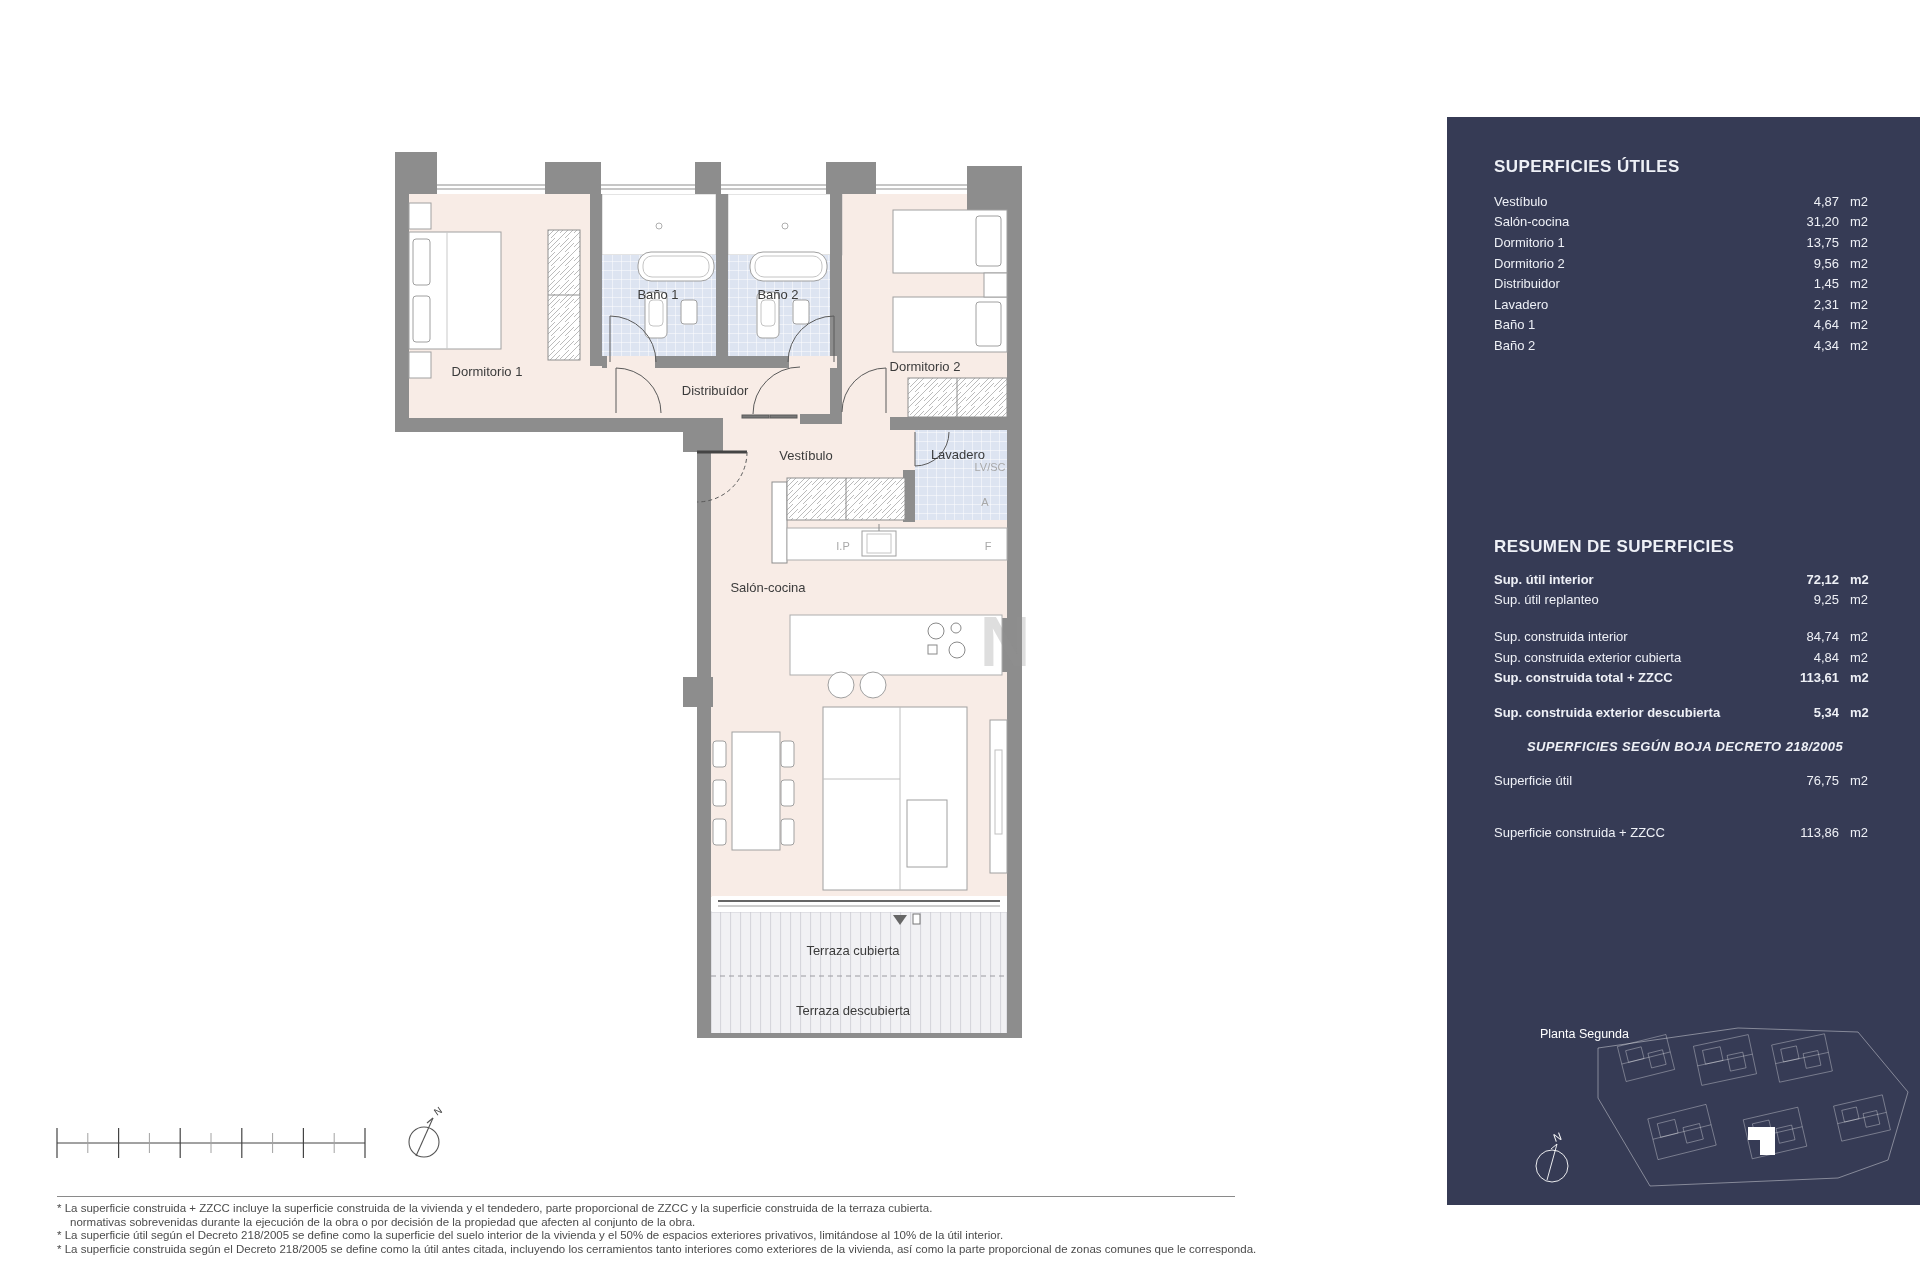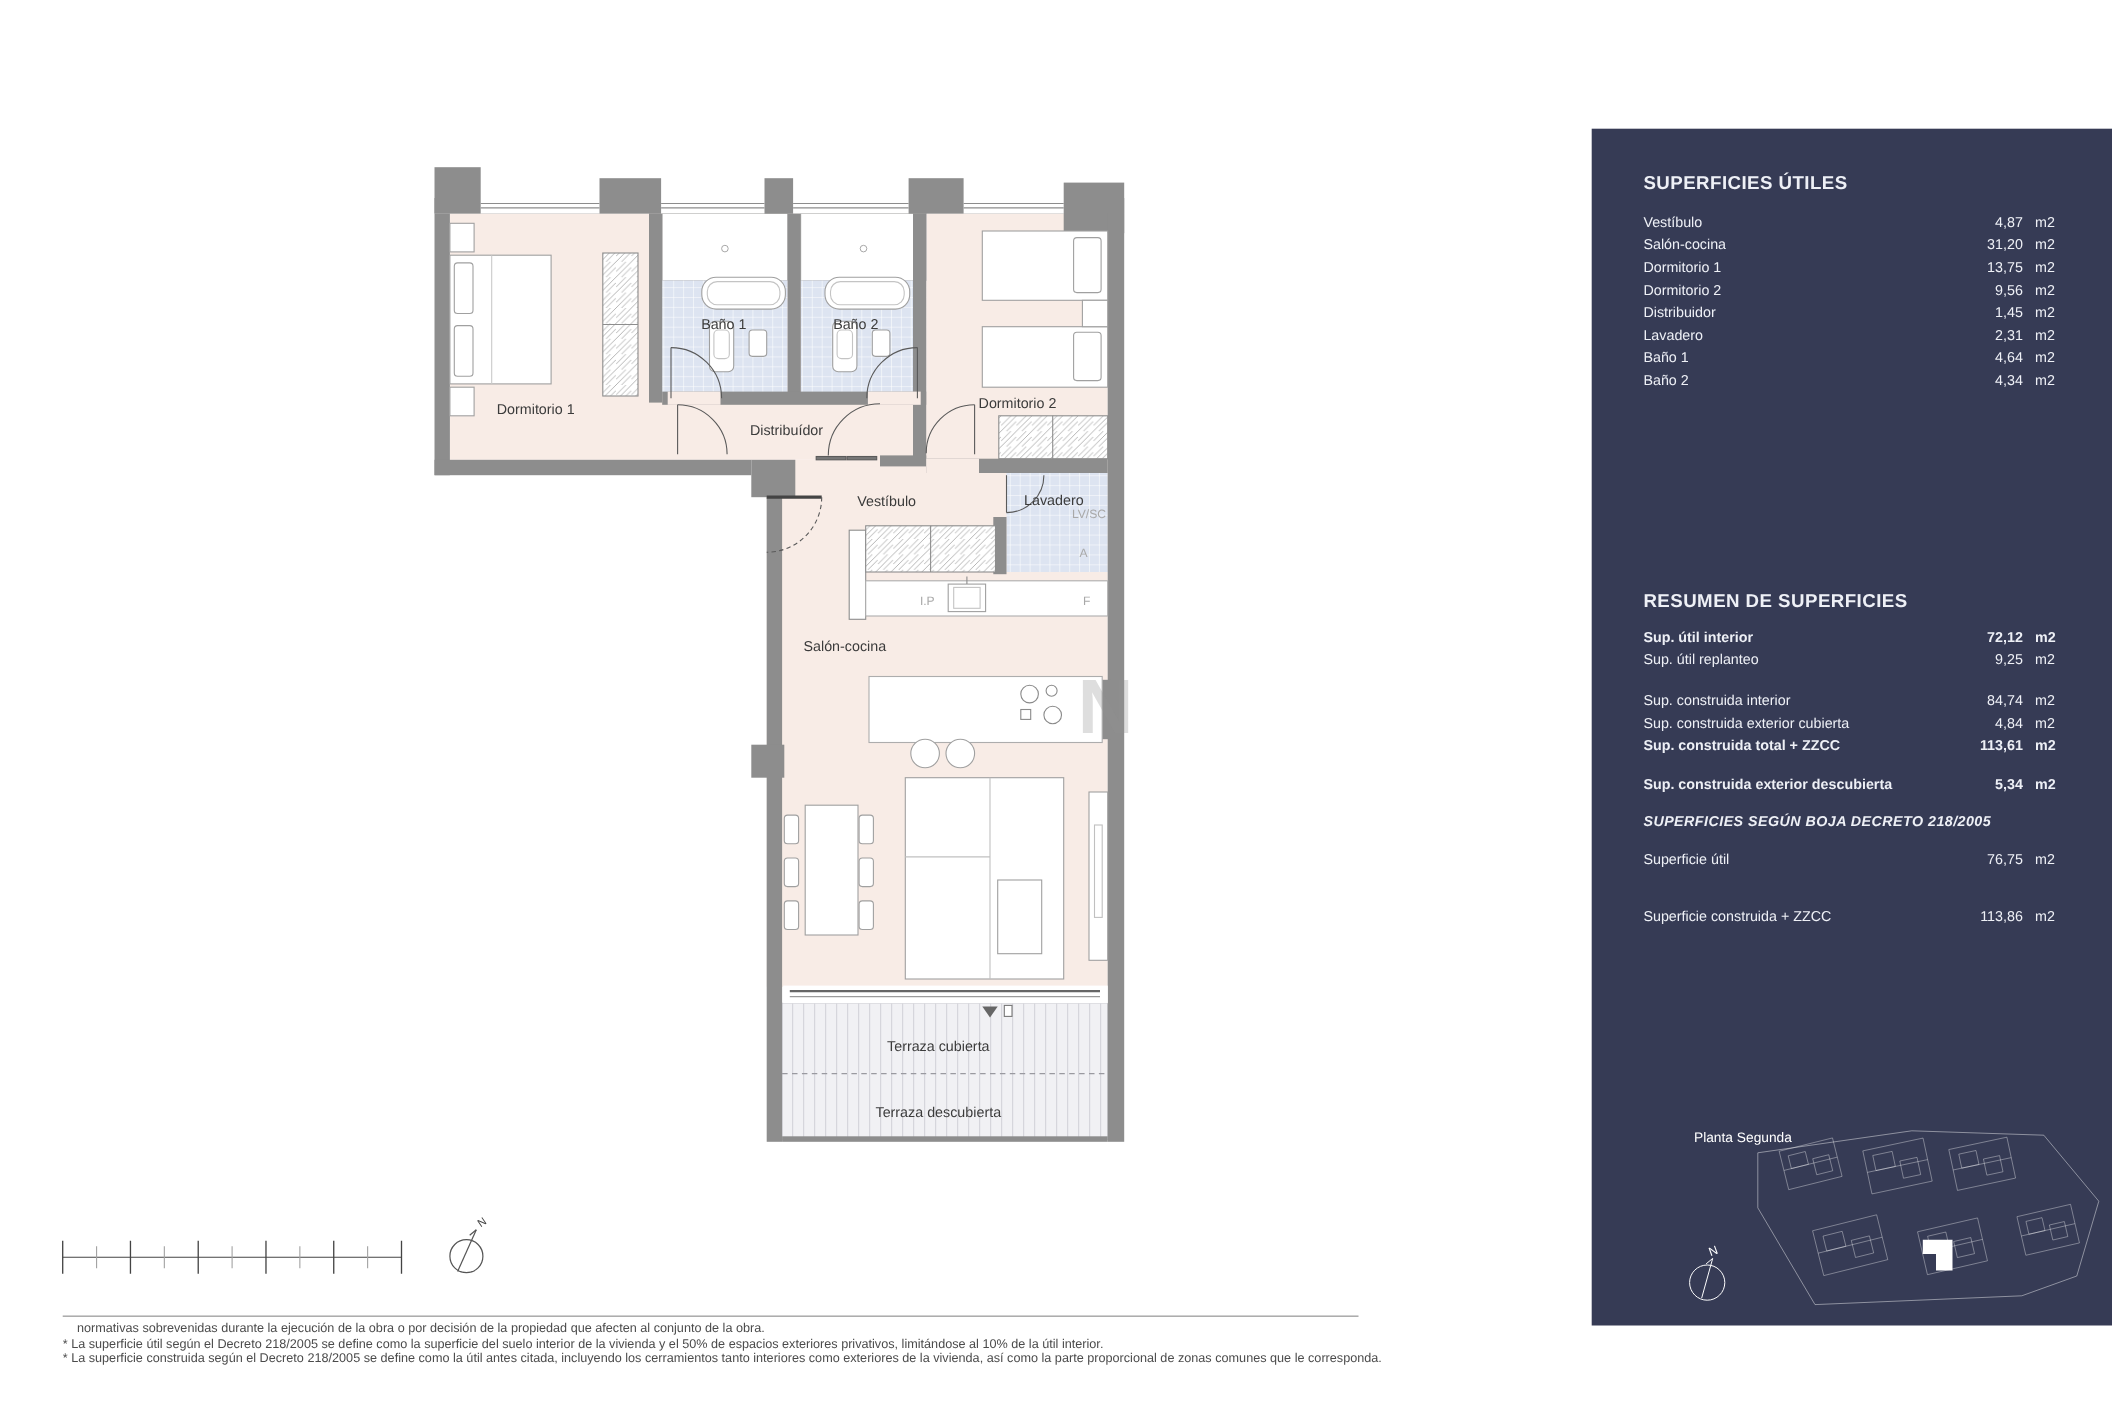--- a/index.html
+++ b/index.html
@@ -13,21 +13,21 @@
   .plan-svg{position:absolute;left:380px;top:140px;width:660px;height:910px;}
   .scale-svg{position:absolute;left:40px;top:1095px;width:420px;height:80px;}
   svg text{font-family:"Liberation Sans", sans-serif;}
   .room-label{font-size:13px;fill:#3b3b3b;}
   .appl-label{font-size:11px;fill:#a8a8a8;}
   .wm{font-size:70px;font-weight:bold;fill:rgba(145,145,145,0.30);}
   
   .panel{position:absolute;left:1447px;top:117px;width:561px;height:1088px;background:#363b55;color:#eef0f6;}
   .panel .sec{position:absolute;left:0;width:473px;}
   .sec-title{font-size:17px;font-weight:bold;letter-spacing:.4px;padding:0 44px 0 47px;}
-  .sec-title.italic{font-style:italic;font-weight:bold;font-size:13px;}
+  .sec-title.italic{font-style:italic;font-weight:bold;font-size:13px;text-align:center;}
   .srow{display:flex;align-items:center;height:20.6px;font-size:13px;padding:0 44px 0 47px;}
   .srow .lbl{flex:1;}
   .srow .val{min-width:64px;text-align:right;}
   .srow .unit{width:26px;margin-left:11px;}
   .srow.b{font-weight:bold;}
   .sp14{height:14px;}.sp16{height:16px;}
   .rows1{margin-top:14px;}
   .site-svg{position:absolute;left:0;top:895px;width:473px;height:193px;}
   
   .foot-line{position:absolute;left:57px;top:1196px;width:1178px;border-top:1px solid #8a8a8a;}
@@ -416,18 +416,19 @@
         <circle cx="105" cy="154" r="16"></circle>
         <line x1="100" y1="168" x2="110" y2="132"></line>
         <line x1="110" y1="132" x2="104" y2="137"></line>
       </g>
       <text x="108" y="130" font-size="11" fill="#ffffff" transform="rotate(-20 108 130)">N</text>
     </svg>
   </div>
 
   <div class="foot-line"></div>
   <div class="notes">
+    <div>* La superficie construida + ZZCC incluye la superficie construida de la vivienda y el tendedero, parte proporcional de ZZCC y la superficie construida de la terraza cubierta.</div>
     <div class="indent">normativas sobrevenidas durante la ejecución de la obra o por decisión de la propiedad que afecten al conjunto de la obra.</div>
     <div>* La superficie útil según el Decreto 218/2005 se define como la superficie del suelo interior de la vivienda y el 50% de espacios exteriores privativos, limitándose al 10% de la útil interior.</div>
     <div>* La superficie construida según el Decreto 218/2005 se define como la útil antes citada, incluyendo los cerramientos tanto interiores como exteriores de la vivienda, así como la parte proporcional de zonas comunes que le corresponda.</div>
   </div>
 
 </div>
 
 </body></html>

